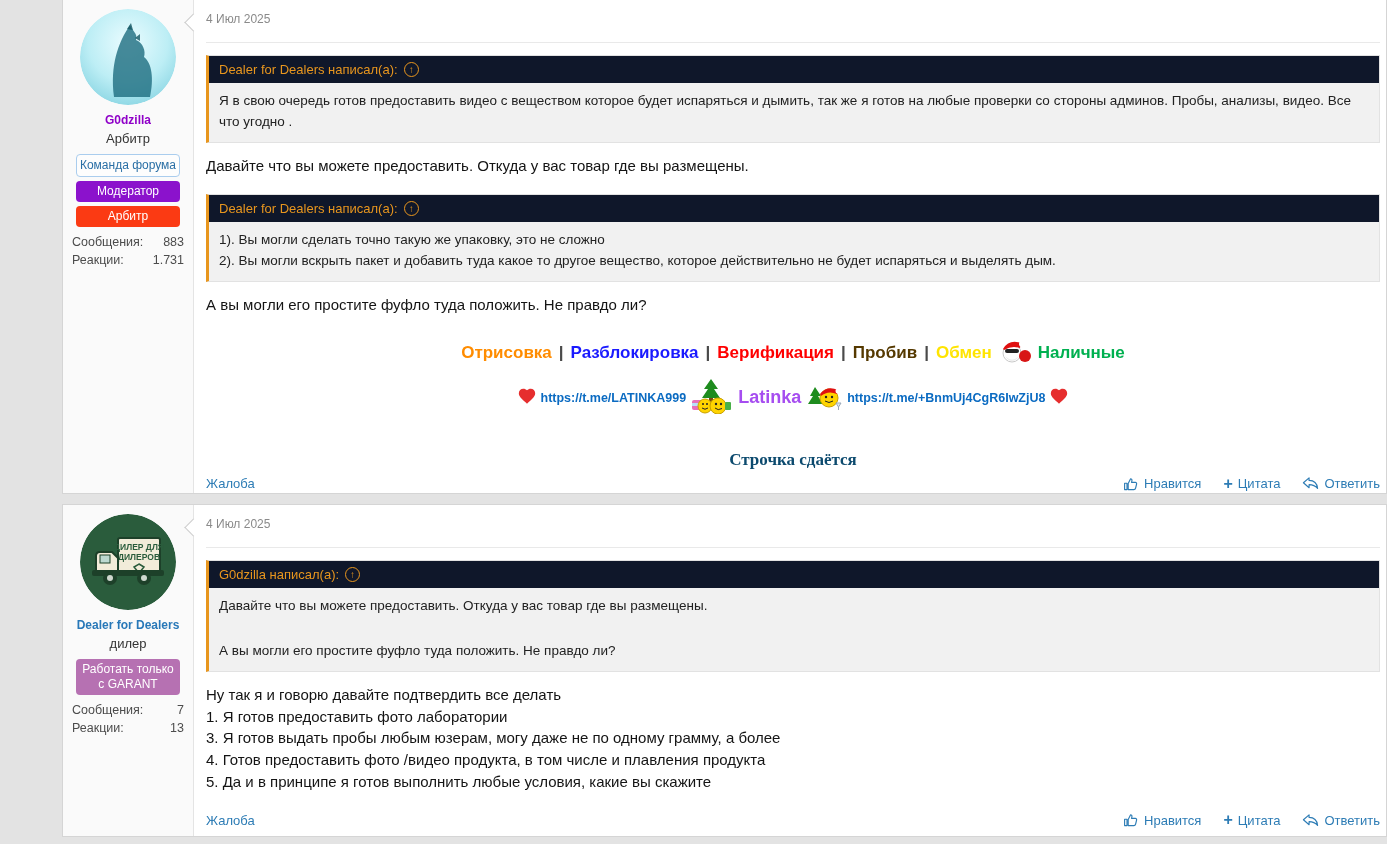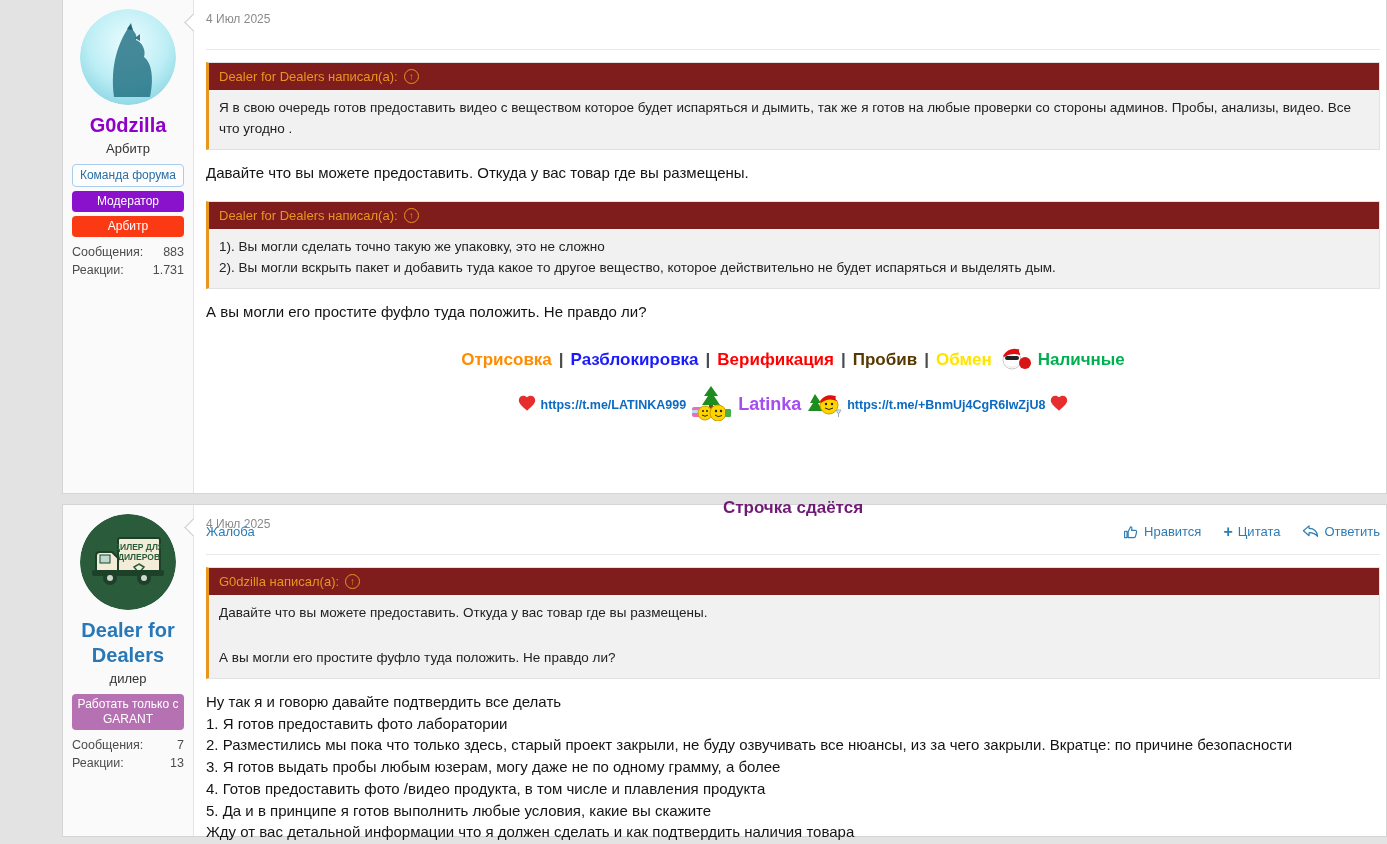--- a/index.html
+++ b/index.html
@@ -22,27 +22,27 @@
 
   
   .sidebar {
     width:131px; flex:0 0 131px;
     background:#fafafa;
     border-right:1px solid #e4e4e4;
     padding:9px 9px 0 9px;
     text-align:center;
   }
   .avatar { width:96px; height:96px; margin:0 auto 8px auto; border-radius:50%; overflow:hidden; display:block; cursor:pointer; }
-  .uname { font-size:20px; font-weight:bold; line-height:1.25; cursor:pointer; }
+  .uname { font-size:12px; font-weight:bold; line-height:1.25; cursor:pointer; }
   .uname.purple { color:#8f00c8; }
   .uname.blue { color:#2878b8; }
   .utitle { font-size:13px; color:#333; margin-top:3px; }
   .badges { margin-top:8px; }
   .badge {
-    display:block; width:112px; margin:0 auto 4px auto;
+    display:block; width:104px; margin:0 auto 4px auto;
     font-size:12px; line-height:1.25; padding:3px 2px;
     border-radius:4px; color:#fff;
   }
   .badge.team { background:#fdfdfd; border:1px solid #aacdEE; border:1px solid #aacdee; color:#2a6fa5; }
   .badge.mod  { background:#8b12cc; }
   .badge.arb  { background:#fb3a13; }
   .badge.garant { background:#b671b2; }
   .stats { margin-top:8px; font-size:12.5px; color:#4c4c4c; }
   .stat-row { display:flex; justify-content:space-between; margin-bottom:4px; }
 
@@ -53,30 +53,30 @@
     display:flex; flex-direction:column;
   }
   .tail {
     position:absolute; left:-7px; top:16px;
     width:13px; height:13px; background:#fff;
     border-left:1px solid #ccc; border-bottom:1px solid #ccc;
     transform:rotate(45deg); z-index:2;
   }
   .date-row {
     font-size:12px; color:#8a8a8a;
-    padding:4px 0 23px 0;
+    padding:4px 0 16px 0;
     border-bottom:1px solid #e9e9e9;
   }
   .quote {
     margin-top:12px;
     border:1px solid #e2e2e2;
     border-left:3px solid #e8961e;
   }
   .quote-head {
-    background:#7f1d1d;
+    background:#0f172a;
     color:#e8961e; font-size:13px;
     padding:6px 10px;
     display:flex; gap:6px;
     cursor:pointer;
   }
   .expand-ic {
     display:inline-flex; align-items:center; justify-content:center;
     width:15px; height:15px; border:1px solid #e8961e; border-radius:50%;
     font-size:10px; line-height:1; color:#e8961e; font-weight:bold;
   }
@@ -94,21 +94,21 @@
   .sep { color:#4a4a4a; }
   .c-orange { color:#ff8c00; }
   .c-blue   { color:#1a1aff; }
   .c-red    { color:#ff0000; }
   .c-brown  { color:#553900; }
   .c-yellow { color:#ffe400; }
   .c-green  { color:#00b050; }
   .sig-line2 { margin-top:9px; display:flex; align-items:center; justify-content:center; gap:4px; }
   .sig-link { color:#0b6bc2; font-weight:bold; font-size:12.5px; text-decoration:none; cursor:pointer; }
   .sig-brand { color:#a64df0; font-weight:bold; font-size:18px; margin:8px 2px; }
-  .sig-footer { margin-top:73px; font-size:17px; font-weight:bold; color:#701a75; }
+  .sig-footer { margin-top:32px; font-size:17px; font-weight:bold; color:#0c4a6e;font-family:Liberation Serif, serif; }
   .emoji { display:inline-block; vertical-align:middle; }
 
   
   .actions {
     margin-top:auto;
     display:flex; align-items:center;
     font-size:13px; padding-top:6px;gap:24px;
   }
   .act-link { color:#2d7cb5; cursor:pointer; display:inline-flex; align-items:center; gap:5px; }
   .act-right { margin-left:auto; display:flex; gap:22px; align-items:center; }
@@ -329,25 +329,23 @@
         <div class="quote-body">
           <div>Давайте что вы можете предоставить. Откуда у вас товар где вы размещены.</div>
           <div class="qgap"></div>
           <div>А вы могли его простите фуфло туда положить. Не правдо ли?</div>
         </div>
       </div>
 
       <div class="body-lines">
         <div>Ну так я и говорю давайте подтвердить все делать</div>
         <div>1. Я готов предоставить фото лаборатории</div>
-        <div>2. Разместились мы пока что только здесь, старый проект закрыли, не буду озвучивать все нюансы, из за чего закрыли. Вкратце: по причине безопасности</div>
         <div>3. Я готов выдать пробы любым юзерам, могу даже не по одному грамму, а более</div>
         <div>4. Готов предоставить фото /видео продукта, в том числе и плавления продукта</div>
         <div>5. Да и в принципе я готов выполнить любые условия, какие вы скажите</div>
-        <div>Жду от вас детальной информации что я должен сделать и как подтвердить наличия товара</div>
       </div>
 
       <div class="actions">
         <span class="act-link">Жалоба</span>
         <span class="act-right">
           <span class="act-link">
             <svg width="16" height="16" viewBox="0 0 20 20">
                 <path d="M2 9h3v8H2z M6.5 17 V9.5 L9.5 3.5 c1.2 0 1.9.9 1.7 2L10.7 8h4.8 c1 0 1.8 1 1.5 2l-1.2 5c-.3 1.2-1 2-2.2 2z" fill="none" stroke="#2d7cb5" stroke-width="1.4" stroke-linejoin="round"></path>
               </svg>
             <span>Нравится</span>

